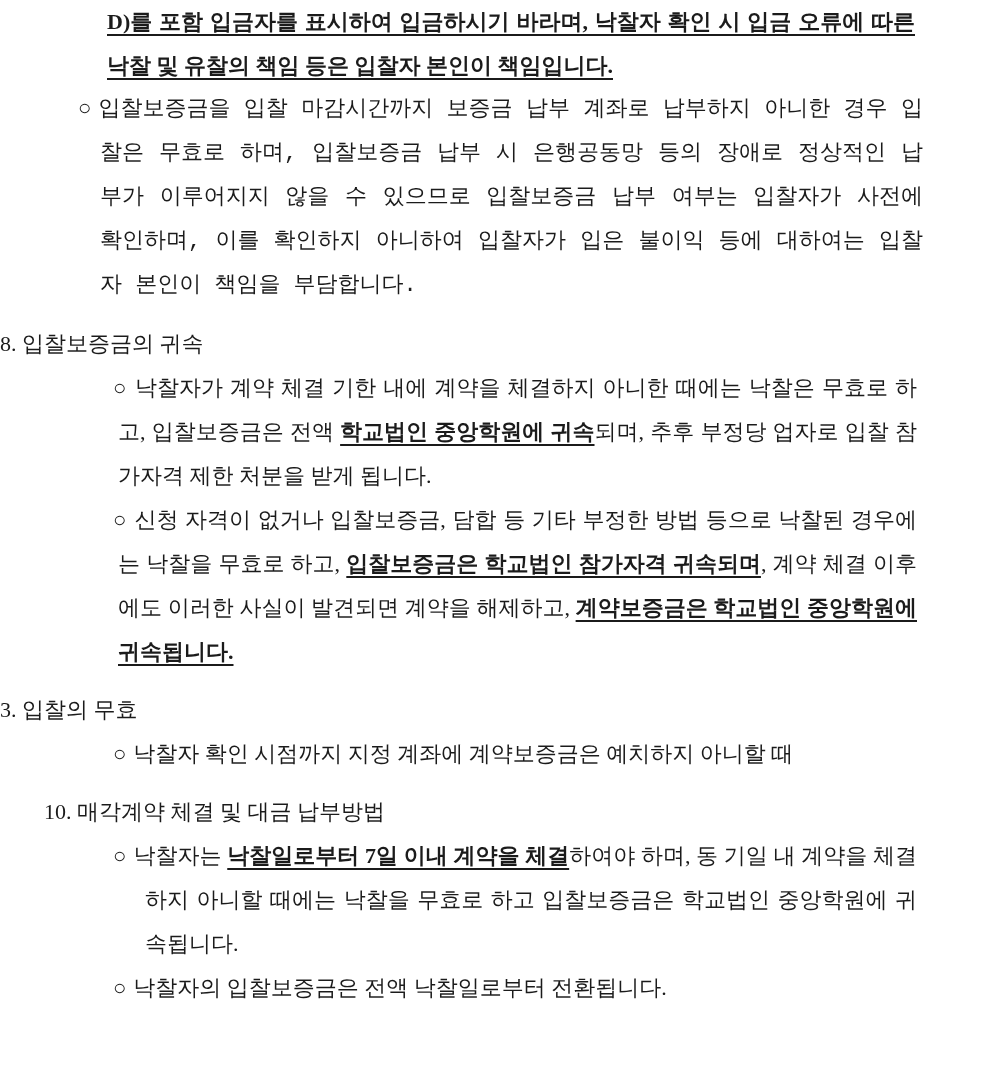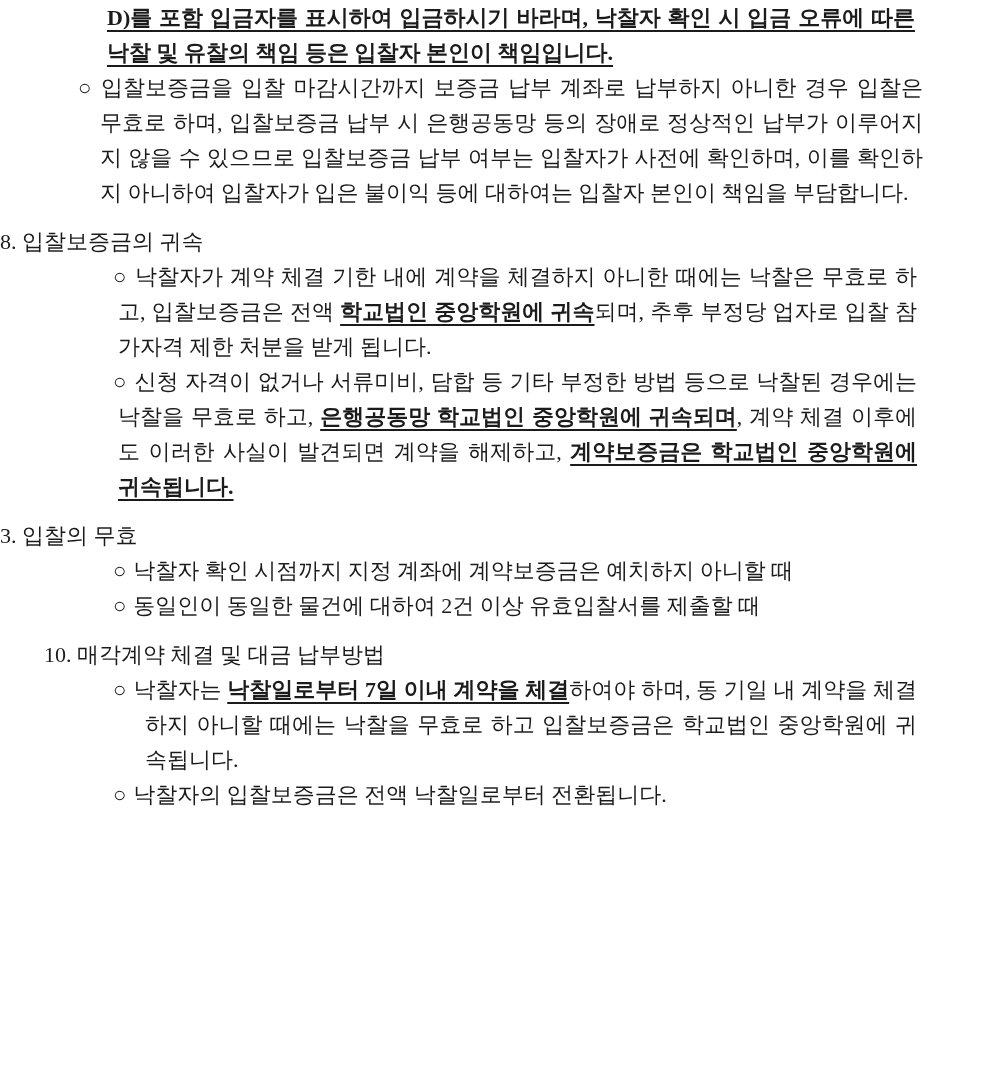--- a/index.html
+++ b/index.html
@@ -4,37 +4,38 @@
 <style>
   html, body { margin: 0; padding: 0; background: #ffffff; }
   .page {
     position: relative;
     width: 991px;
     height: 1086px;
     background: #ffffff;
     color: #1b1b1b;
     font-family: "Liberation Serif", "DejaVu Serif", serif;
     font-size: 22px;
-    line-height: 35px;
+    line-height: 44px;
     overflow: hidden;
     box-sizing: border-box;
   }
   .page p { margin: 0; }
   
   .intro {
     padding-left: 107px;
     padding-right: 76px;
     text-align: justify;
   }
   
   .b1 {
     padding-left: 100px;
     padding-right: 68px;
     text-indent: -22px;
     text-align: justify;
+    font-family: Liberation Mono, monospace;
   }
   
   .b2 {
     padding-left: 118px;
     padding-right: 74px;
     text-indent: -5px;
     text-align: justify;
   }
   
   .b2c {
@@ -66,28 +67,27 @@
 
   <p class="intro"><span class="seg bu">D)를 포함 입금자를 표시하여 입금하시기 바라며, 낙찰자 확인 시 입금 오류에 따른 낙찰 및 유찰의 책임 등은 입찰자 본인이 책임입니다.</span></p>
 
   <p class="b1"><span class="bullet">○</span><span class="seg">입찰보증금을 입찰 마감시간까지 보증금 납부 계좌로 납부하지 아니한 경우 입찰은 무효로 하며, 입찰보증금 납부 시 은행공동망 등의 장애로 정상적인 납부가 이루어지지 않을 수 있으므로 입찰보증금 납부 여부는 입찰자가 사전에 확인하며, 이를 확인하지 아니하여 입찰자가 입은 불이익 등에 대하여는 입찰자 본인이 책임을 부담합니다.</span></p>
 
 
   <p class="heading">8. 입찰보증금의 귀속</p>
 
   <p class="b2"><span class="bullet">○</span><span class="seg">낙찰자가 계약 체결 기한 내에 계약을 체결하지 아니한 때에는 낙찰은 무효로 하고, 입찰보증금은 전액 </span><span class="seg bu">학교법인 중앙학원에 귀속</span><span class="seg">되며, 추후 부정당 업자로 입찰 참가자격 제한 처분을 받게 됩니다.</span></p>
 
-  <p class="b2"><span class="bullet">○</span><span class="seg">신청 자격이 없거나 서류미비, 담합 등 기타 부정한 방법 등으로 낙찰된 경우에는 낙찰을 무효로 하고, </span><span class="seg bu">은행공동망 학교법인 중앙학원에 귀속되며</span><span class="seg">, 계약 체결 이후에도 이러한 사실이 발견되면 계약을 해제하고, </span><span class="seg bu">계약보증금은 학교법인 중앙학원에 귀속됩니다.</span></p>
+  <p class="b2"><span class="bullet">○</span><span class="seg">신청 자격이 없거나 입찰보증금, 담합 등 기타 부정한 방법 등으로 낙찰된 경우에는 낙찰을 무효로 하고, </span><span class="seg bu">입찰보증금은 학교법인 참가자격 귀속되며</span><span class="seg">, 계약 체결 이후에도 이러한 사실이 발견되면 계약을 해제하고, </span><span class="seg bu">계약보증금은 학교법인 중앙학원에 귀속됩니다.</span></p>
 
   <p class="heading">3. 입찰의 무효</p>
 
   <p class="b2"><span class="bullet">○</span><span class="seg">낙찰자 확인 시점까지 지정 계좌에 계약보증금은 예치하지 아니할 때</span></p>
 
 
-  <p class="b2"><span class="bullet">○</span><span class="seg">동일인이 동일한 물건에 대하여 2건 이상 유효입찰서를 제출할 때</span></p>
 
   <p class="heading heading10">10. 매각계약 체결 및 대금 납부방법</p>
 
   <p class="b2c"><span class="bullet">○</span><span class="seg">낙찰자는 </span><span class="seg bu">낙찰일로부터 7일 이내 계약을 체결</span><span class="seg">하여야 하며, 동 기일 내 계약을 체결하지 아니할 때에는 낙찰을 무효로 하고 입찰보증금은 학교법인 중앙학원에 귀속됩니다.</span></p>
 
   <p class="b2c"><span class="bullet">○</span><span class="seg">낙찰자의 입찰보증금은 전액 낙찰일로부터 전환됩니다.</span></p>
 
 </div>
 
 </body></html>

